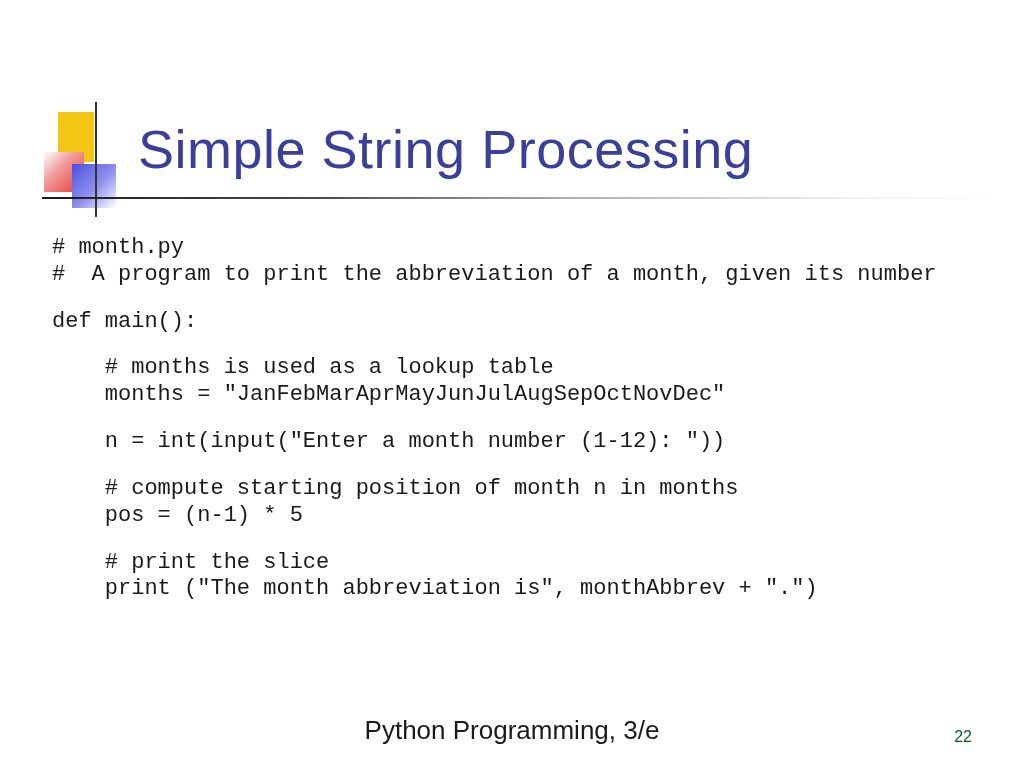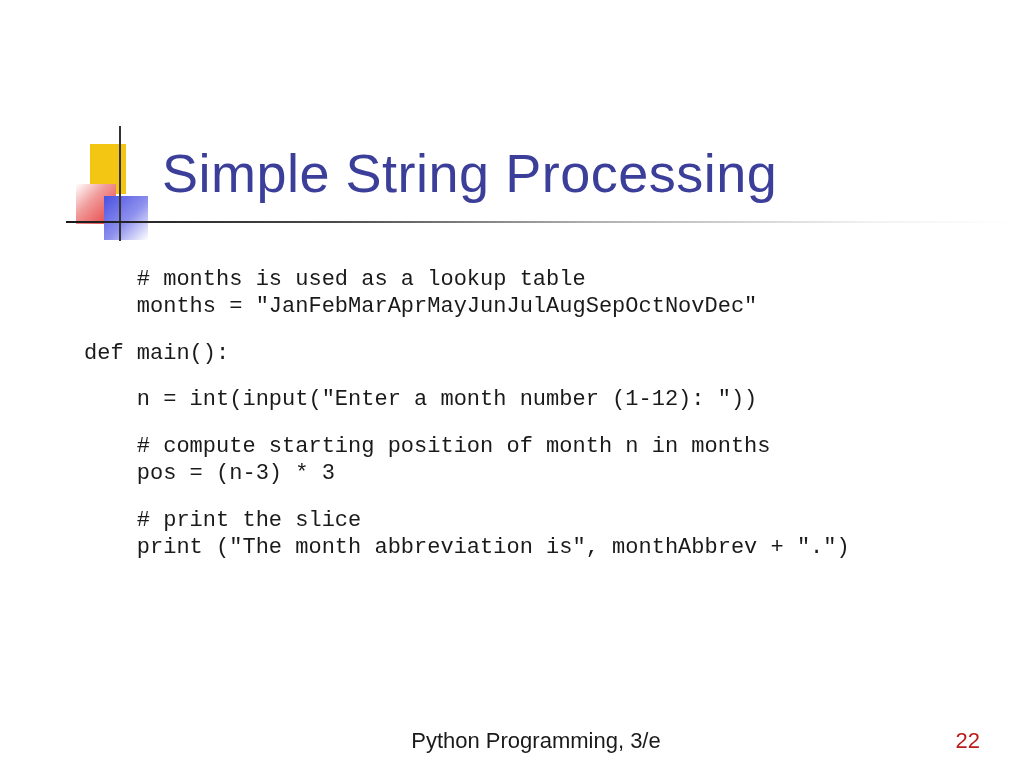--- a/index.html
+++ b/index.html
@@ -1,15 +1,15 @@
 <!DOCTYPE html>
 <html><head>
 <meta charset="utf-8">
 <style>
-  * { margin: 8px; padding: 0; box-sizing: border-box; }
+  * { margin: 0; padding: 0; box-sizing: border-box; }
   body {
     width: 1024px;
     height: 768px;
     background: #ffffff;
     position: relative;
     font-family: Verdana, Geneva, sans-serif;
     overflow: hidden;
   }
   .deco-wrap {
     position: absolute;
@@ -77,49 +77,51 @@
     color: #1a1a1a;
     line-height: 1.22;
   }
   .code-area .blk { margin-bottom: 20px; white-space: pre; }
   .footer-text {
     position: absolute;
     bottom: 22px;
     left: 0;
     width: 100%;
     text-align: center;
-    font-size: 22px;
+    font-size: 26px;
     color: #1a1a1a;
   }
   .page-num {
     position: absolute;
     bottom: 22px;
     right: 52px;
-    font-size: 22px;
-    color: #b91c1c;
+    font-size: 16px;
+    color: #14532d;
   }
 </style>
 </head>
 <body>
 
 <div class="deco-wrap">
   <div class="yellow-sq"></div>
   <div class="redgrad-sq"></div>
   <div class="bluegrad-sq"></div>
 </div>
 <div class="vert-line"></div>
 <div class="horiz-rule"></div>
 
 <h1 class="slide-title">Simple String Processing</h1>
 
 <div class="code-area">
+  <div class="blk"># month.py
+#  A program to print the abbreviation of a month, given its number</div>
+  <div class="blk">def main():</div>
   <div class="blk">    # months is used as a lookup table
     months = "JanFebMarAprMayJunJulAugSepOctNovDec"</div>
-  <div class="blk">def main():</div>
   <div class="blk">    n = int(input("Enter a month number (1-12): "))</div>
   <div class="blk">    # compute starting position of month n in months
-    pos = (n-3) * 3</div>
+    pos = (n-1) * 5</div>
   <div class="blk">    # print the slice
     print ("The month abbreviation is", monthAbbrev + ".")</div>
 </div>
 
 <div class="footer-text">Python Programming, 3/e</div>
 <div class="page-num">22</div>
 
 </body></html>

